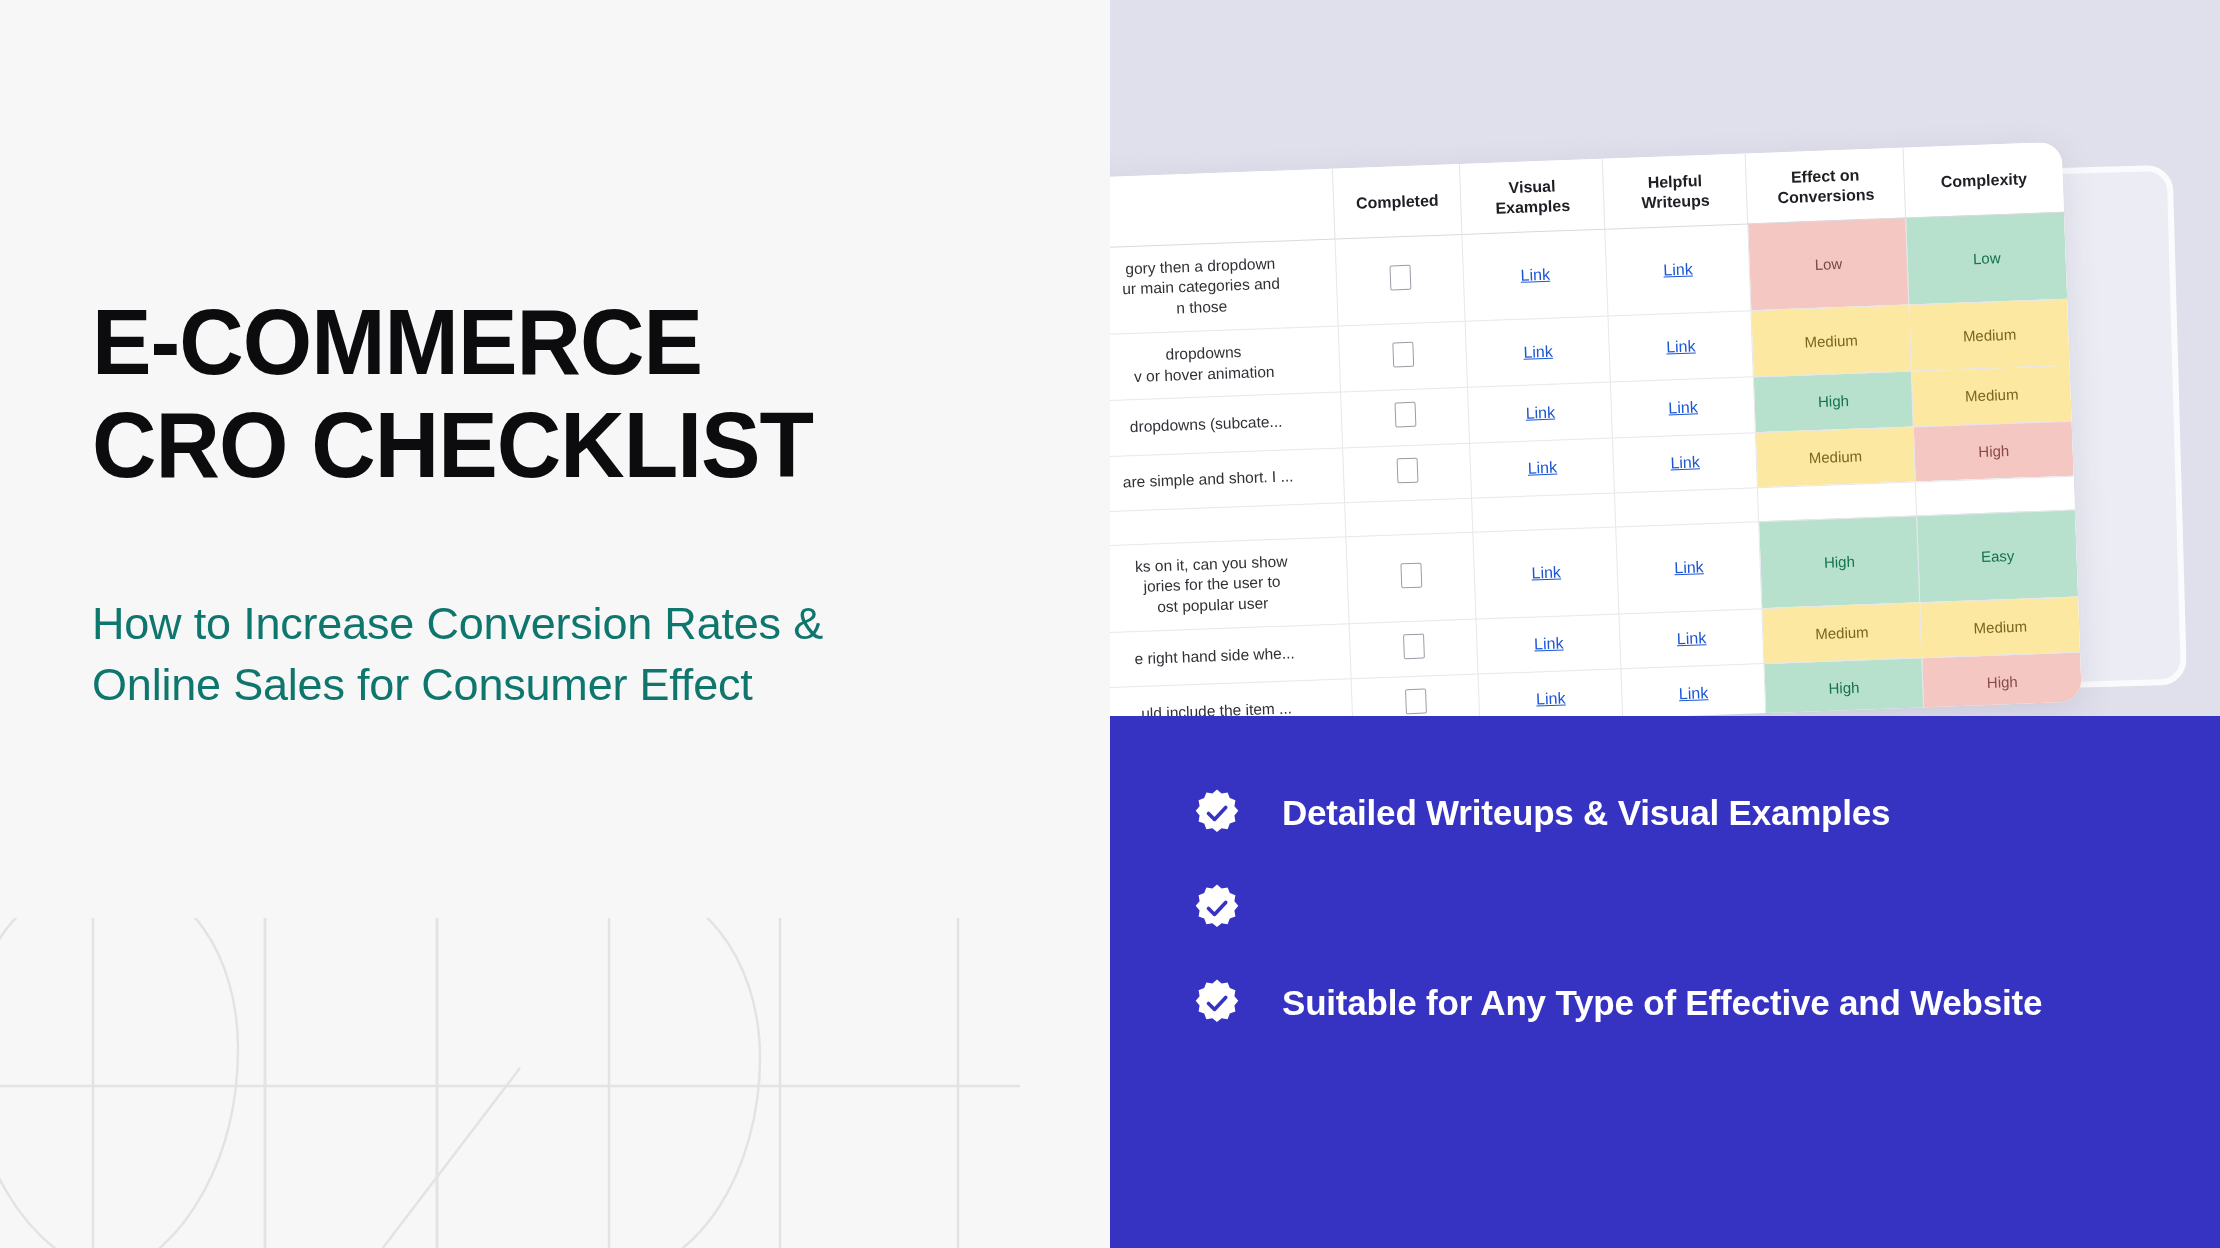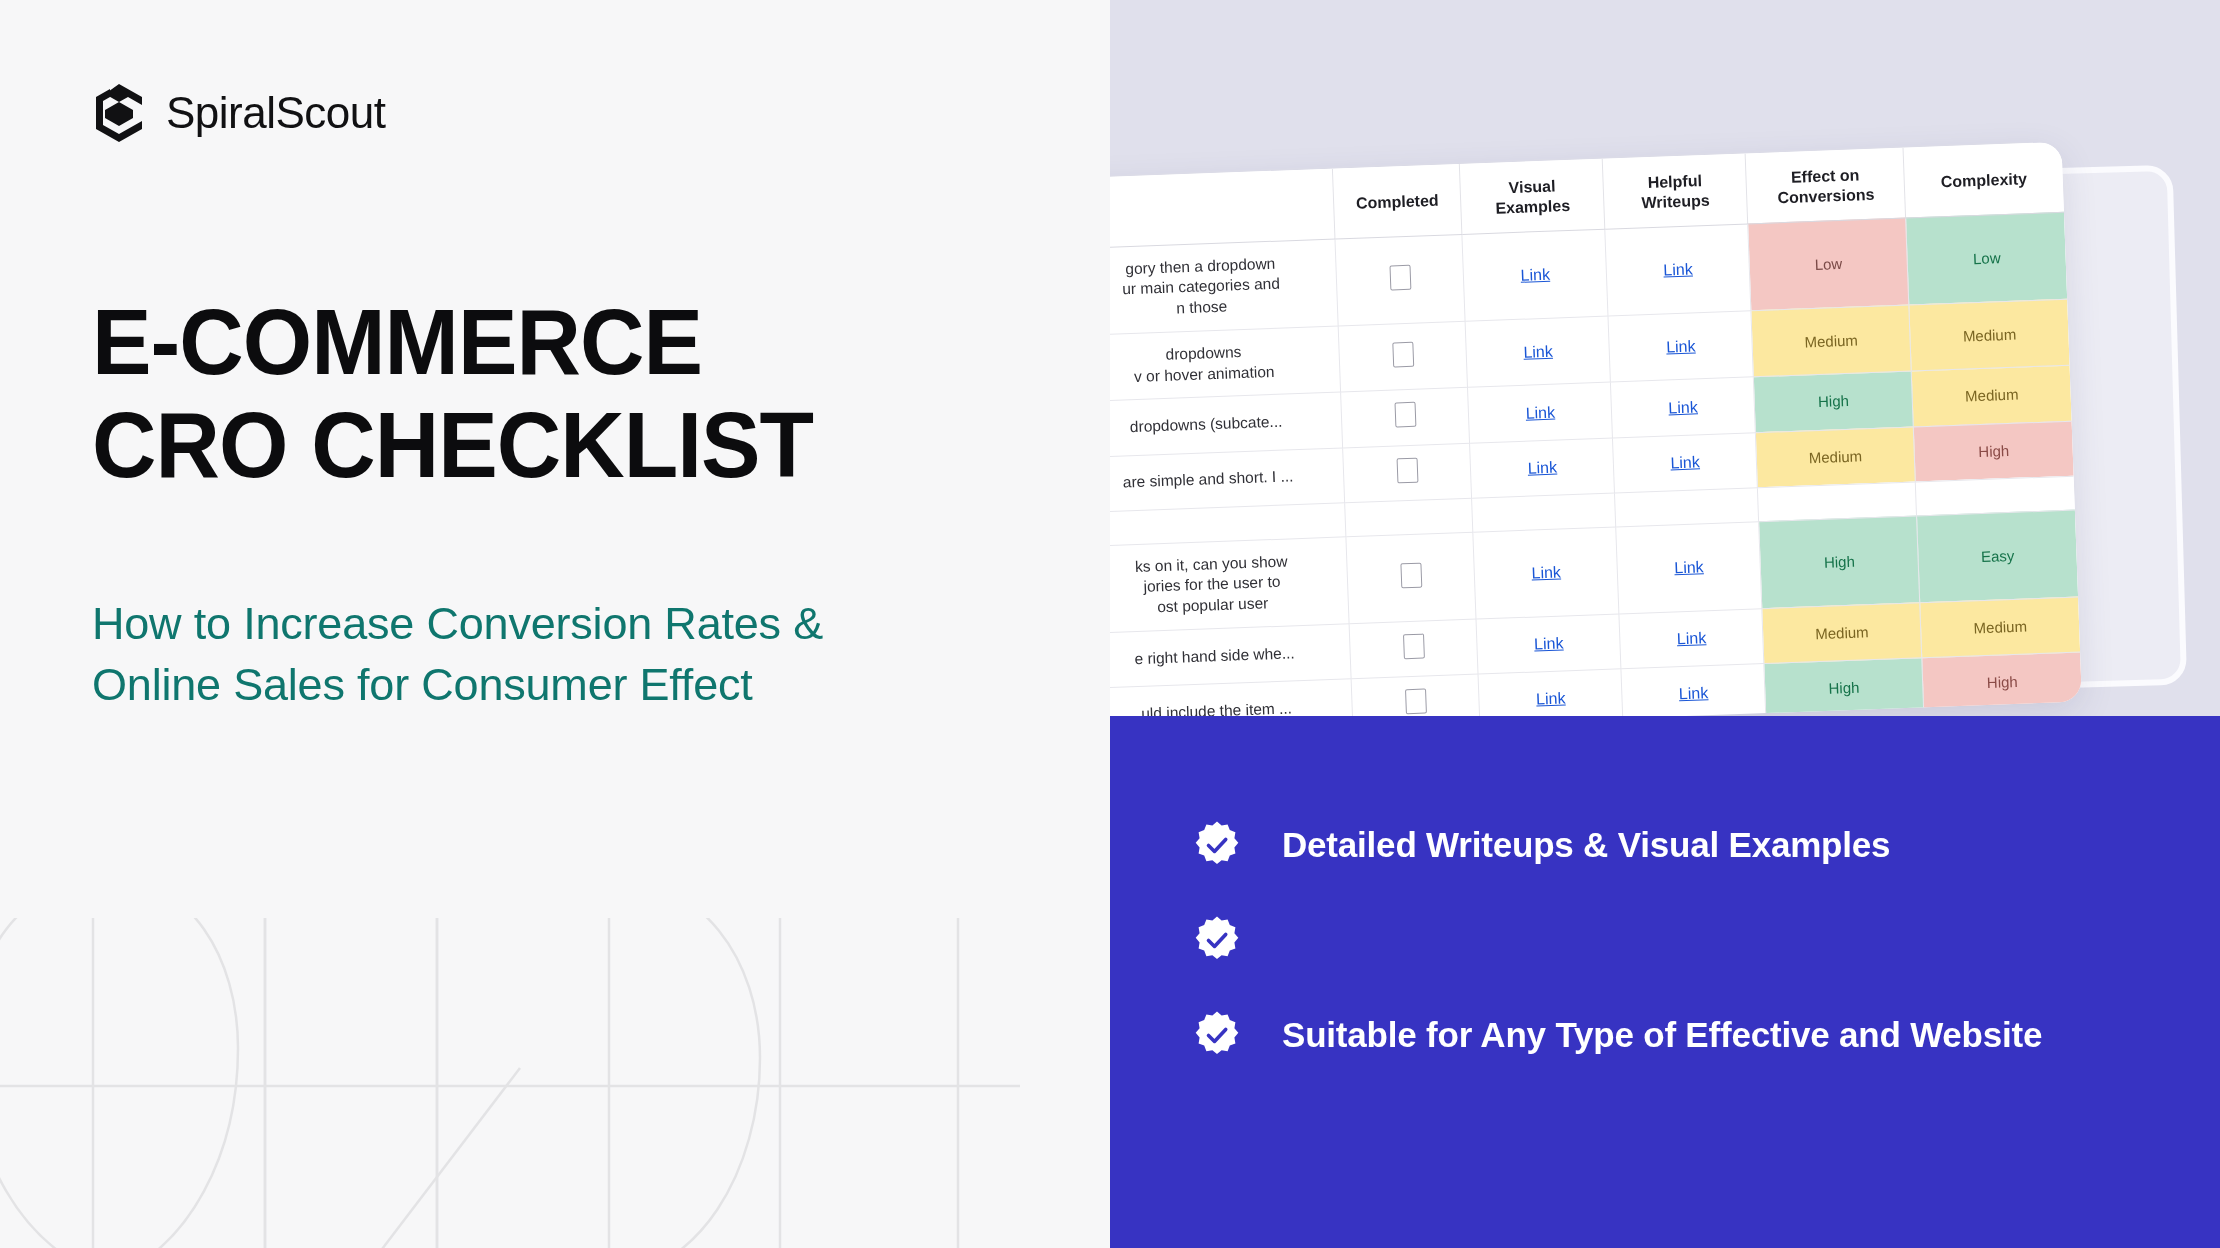--- a/index.html
+++ b/index.html
@@ -159,49 +159,41 @@
   .cell-high-green { background:#b7e1cd; color:#16734a; }
   .cell-high-red   { background:#f4c7c3; color:#8a4b47; }
   .cell-easy-green { background:#b7e1cd; color:#16734a; }
   .cell-plain      { background:#fff; }
 
   
   .blue-panel {
     position:absolute; left:1110px; top:716px;
     width:1110px; height:532px;
     background:#3733c2;
-    padding:104px 0 0 0;
+    padding:72px 0 0 0;
   }
   .feature-list { display:flex; flex-direction:column; gap:45px; padding-left:82px; }
   .feature-item { display:flex; align-items:center; gap:40px; }
   .seal { width:50px; height:50px; flex:0 0 50px; display:block; }
   .feature-text {
     font-size:35px;
     font-weight:700;
     color:#ffffff;
     letter-spacing:-0.2px;
     line-height:1.2;
     white-space:nowrap;
   }
 </style>
 </head>
 <body>
 
 <div class="page">
 
   <div class="left-panel">
 
-    <div class="logo-row">
-      <svg class="logo-mark" viewBox="0 0 54 58">
-        <path fill="#111113" d="M27 0 L50 13 L50 21 L36 13 L27 18 L41 26 L41 34 L27 42 L13 34 L13 26 L27 18 L13 10 Z"></path>
-        <path fill="#111113" d="M4 13 L18 5 L18 13 L11 17 L11 41 L27 50 L50 37 L50 45 L27 58 L4 45 Z"></path>
-        <path fill="#111113" d="M27 21 L33 25 L33 33 L21 33 L21 25 Z"></path>
-      </svg>
-      <div class="logo-word">SpiralScout</div>
-    </div>
 
     <h1 class="headline">
       <span class="line">E-COMMERCE</span>
       <span class="line">CRO CHECKLIST</span>
     </h1>
 
     <p class="subhead">
       <span class="line">How to Increase Conversion Rates &amp;</span>
       <span class="line">Online Sales for Consumer Effect</span>
     </p>

